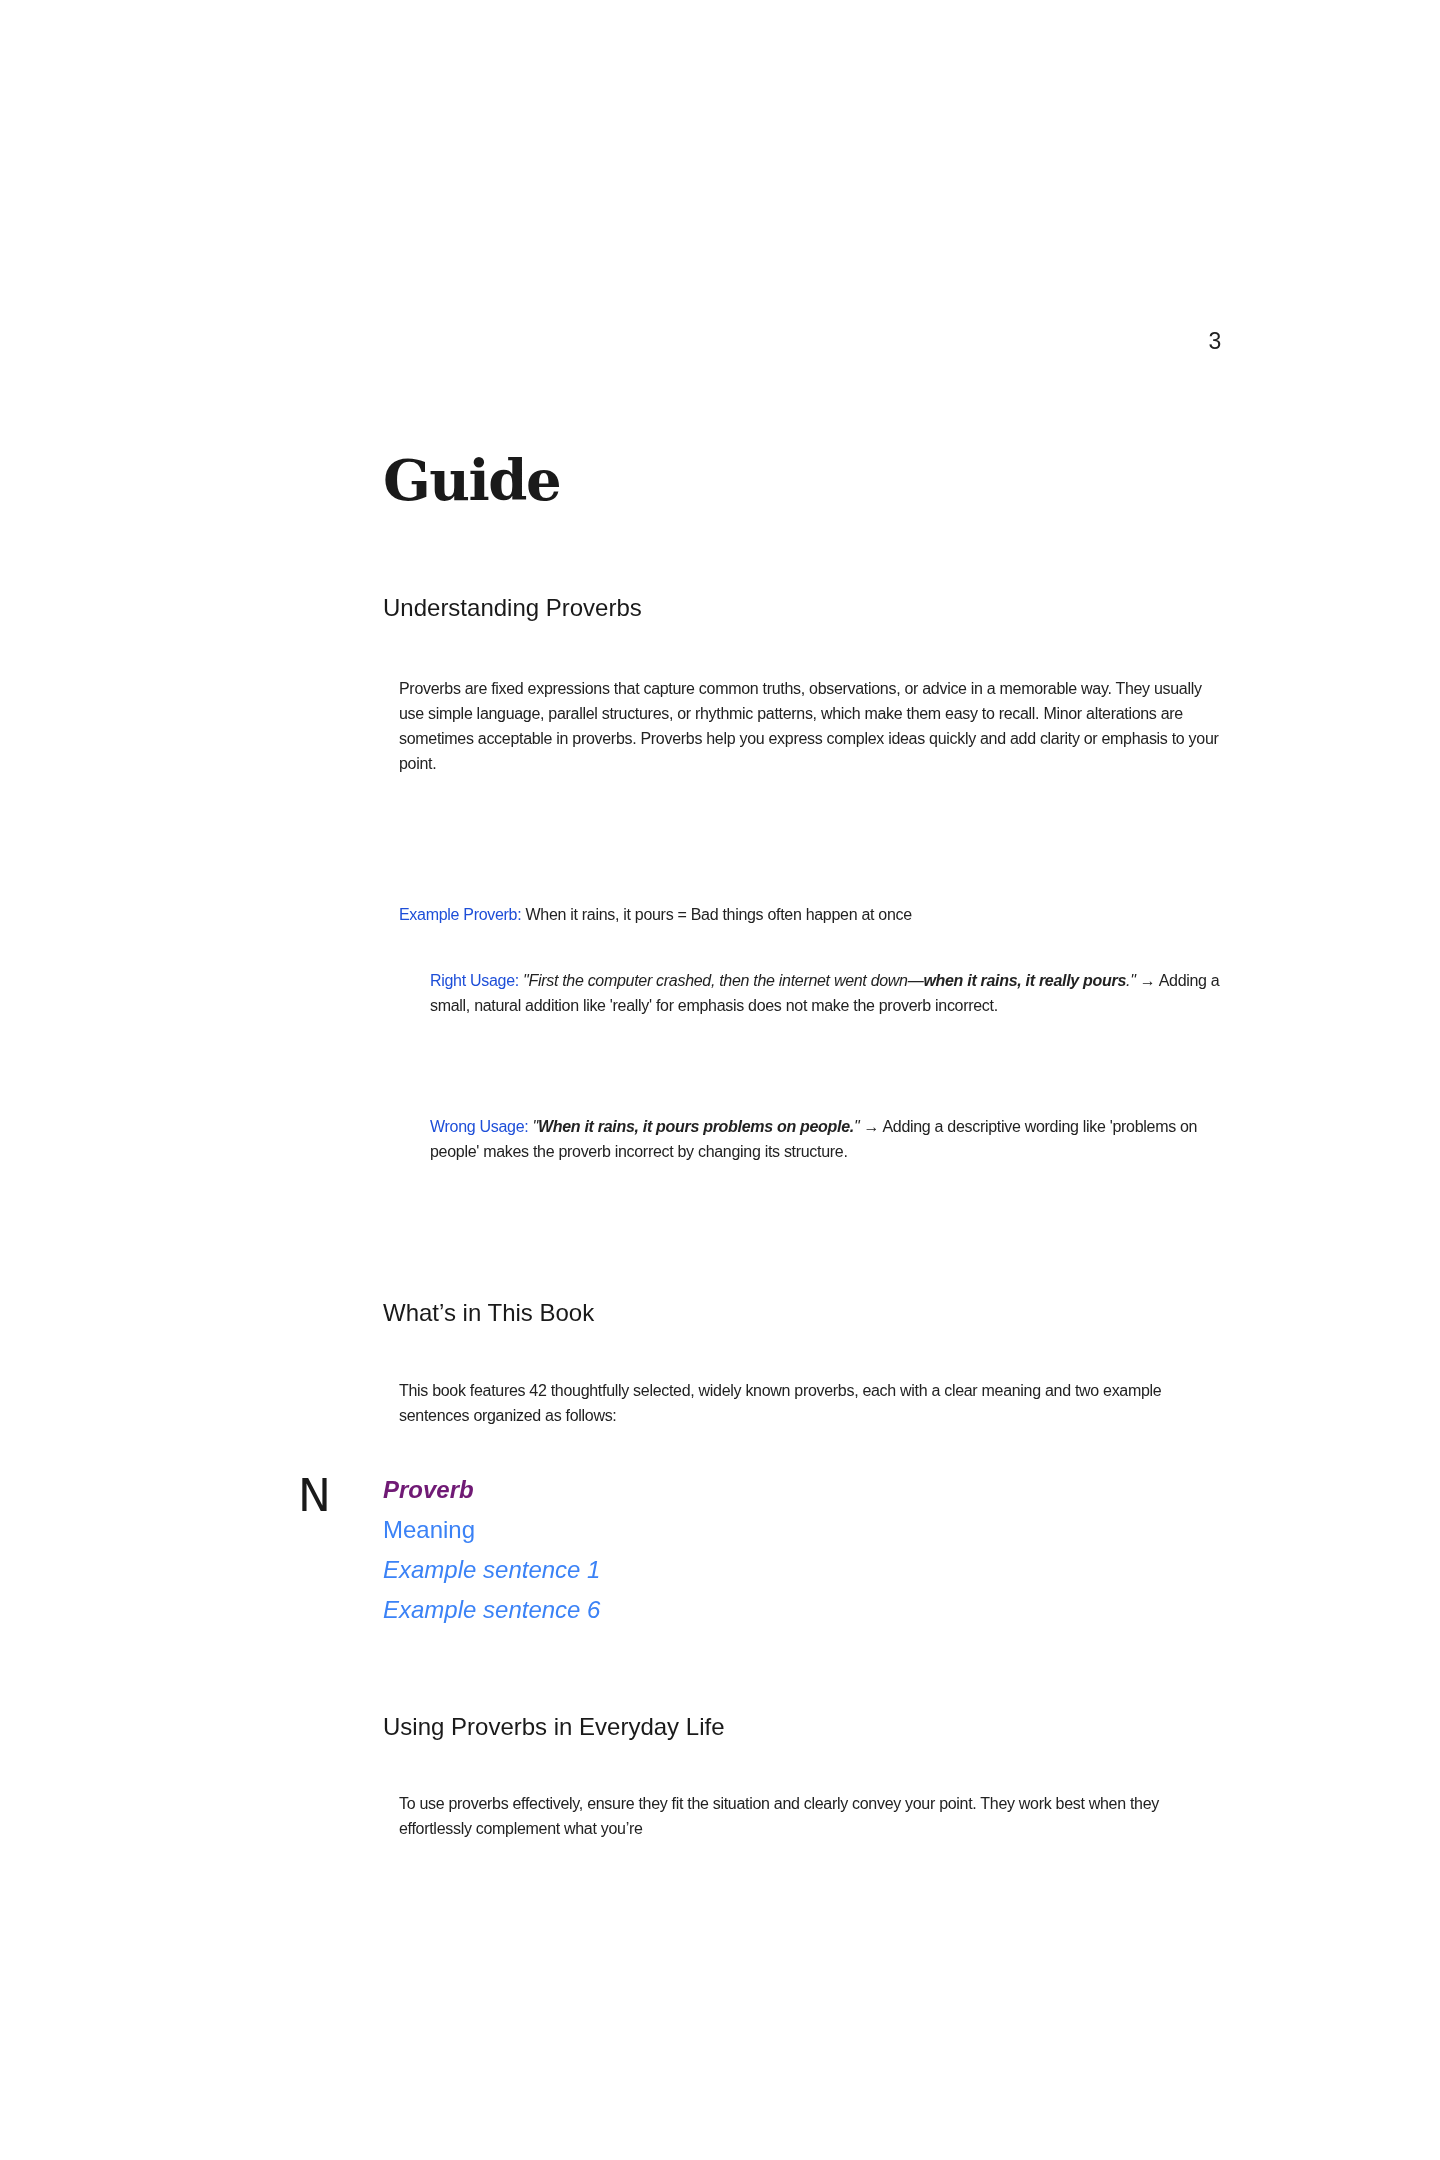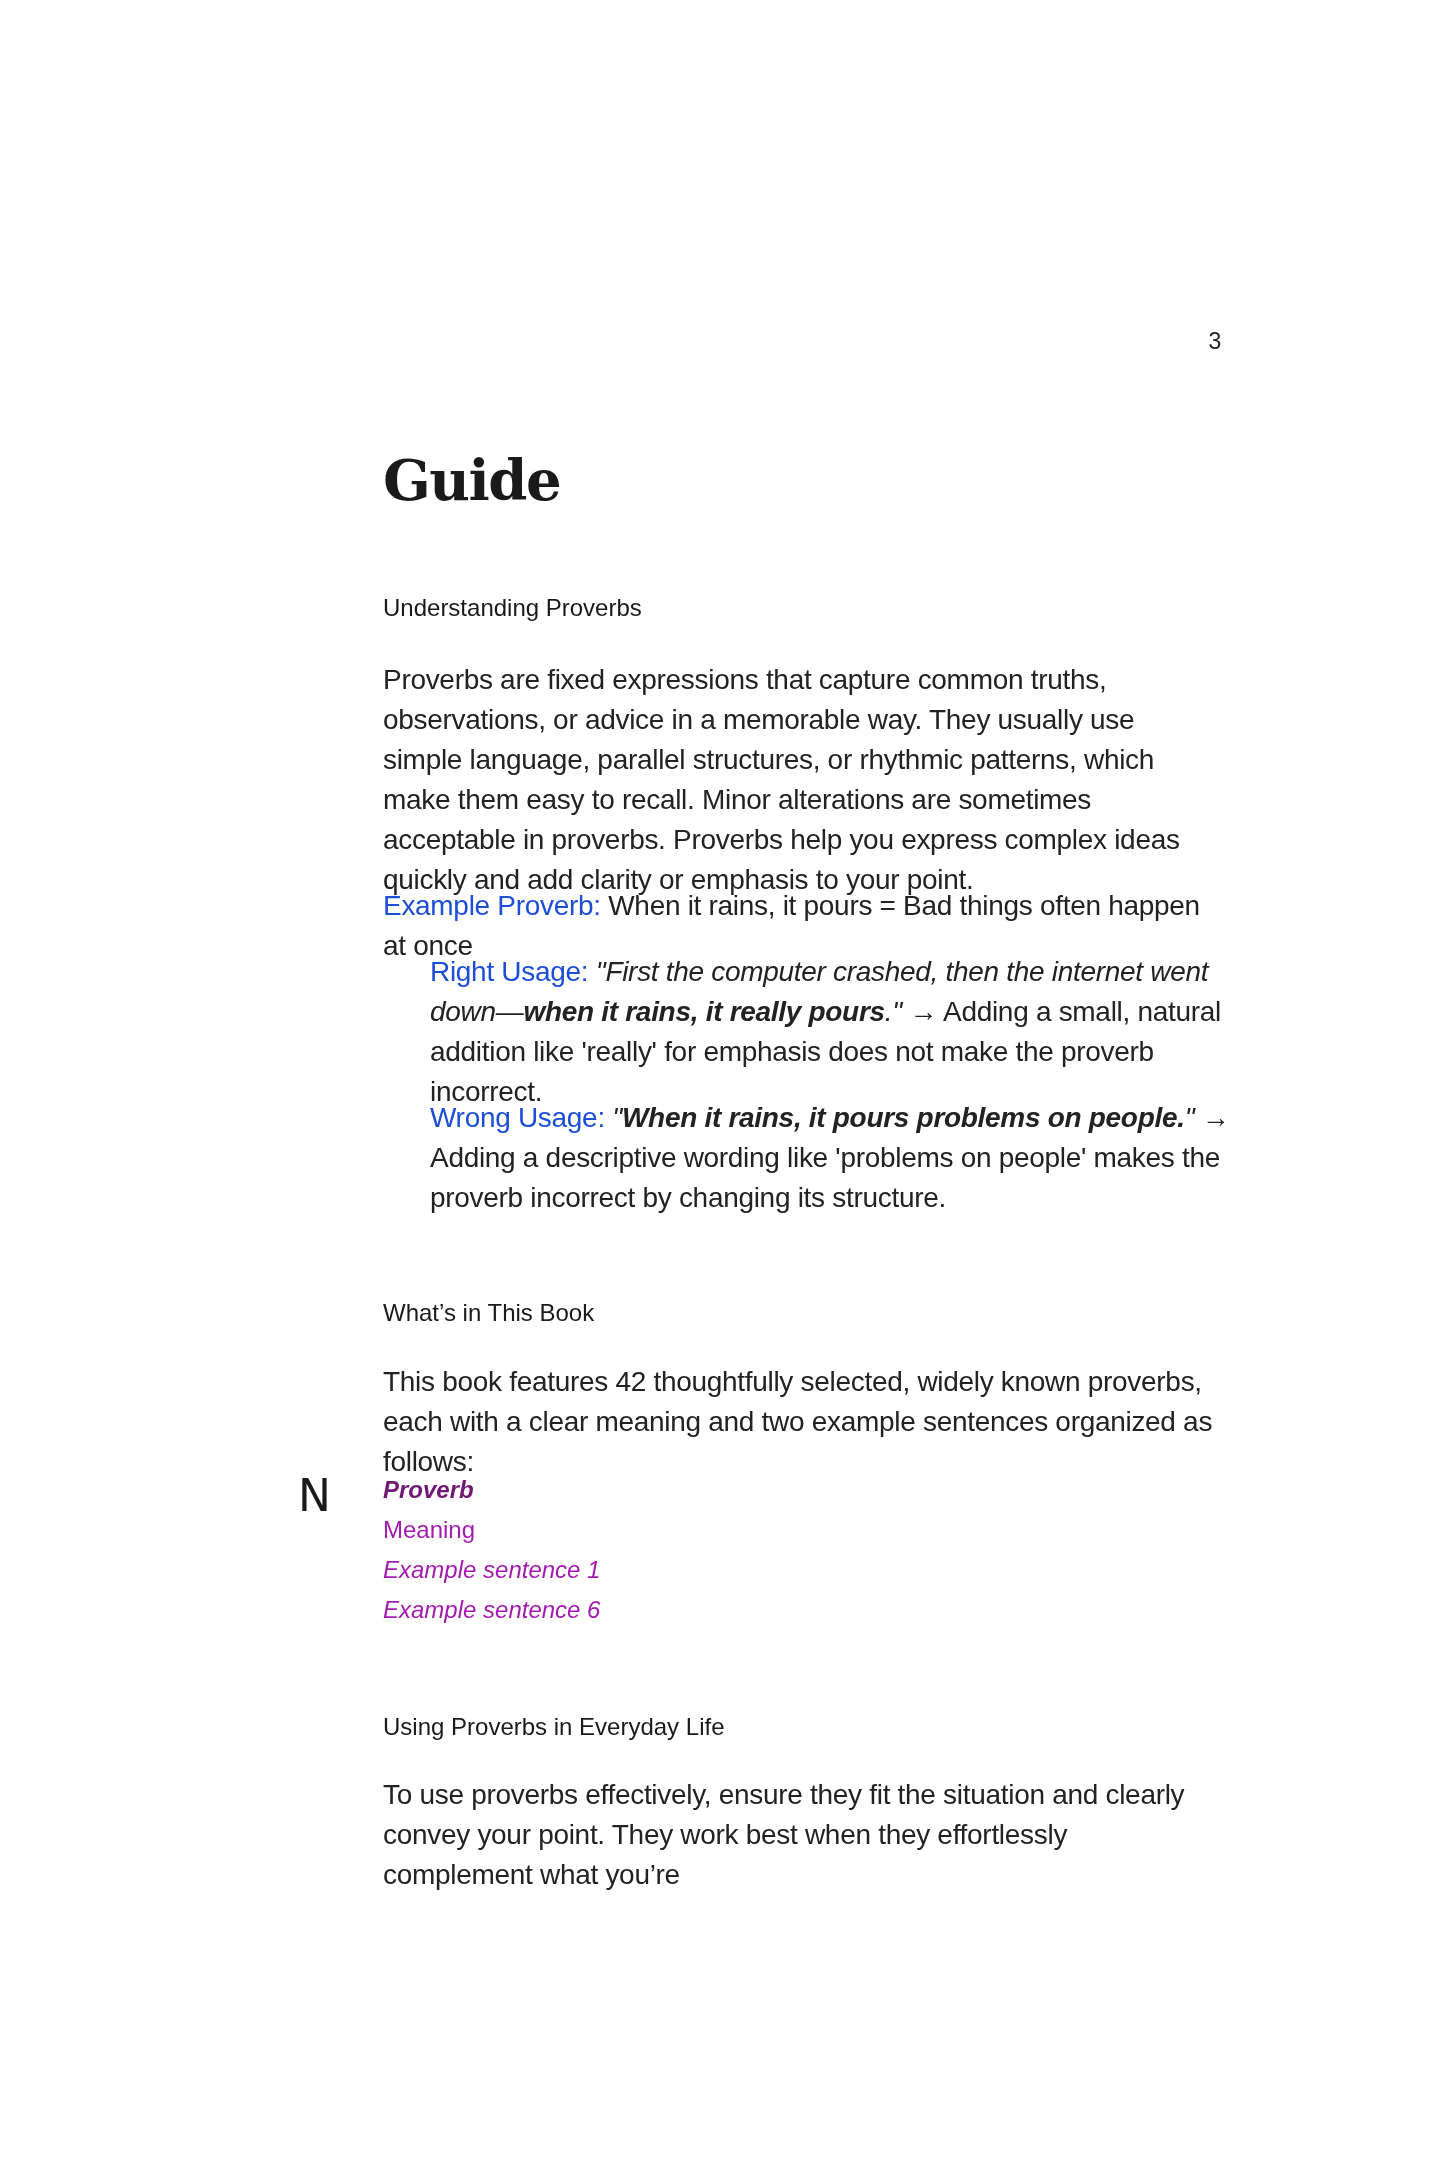--- a/index.html
+++ b/index.html
@@ -40,24 +40,24 @@
       line-height: 80px;
     }
     .section-heading {
       font-weight: normal;
       font-size: 24px;
       line-height: 36px;
       color: #1a1a1a;
       margin: 0;
     }
     .para {
-      font-size: 28px;
-      line-height: 40px;
+      font-size: 16px;
+      line-height: 25px;
       color: #222;
-      margin: 0;
+      margin: 16px;
       letter-spacing: -0.3px;
     }
     .indent {
       margin-left: 47px;
     }
     .it { font-style: italic; }
     .bi { font-style: italic; font-weight: 600; }
     .label { color: #1d4ed8; }
 
     #h1 { position: absolute; top: 150px; left: 0; }
@@ -72,21 +72,21 @@
     .marker {
       position: absolute;
       left: 298px;
       top: 1470px;
       font-size: 44px;
       font-weight: normal;
       color: #1a1a1a;
       font-family: "DejaVu Sans", "Liberation Sans", sans-serif;
     }
     #format { position: absolute; top: 1030px; left: 0; }
-    #format div { font-size: 24px; line-height: 40px; color: #a21caf; }
+    #format div { font-size: 24px; line-height: 40px; color: #3b82f6; }
     #format .fmt-proverb { font-weight: bold; color: #701a75; font-style: italic; }
 
     #h3 { position: absolute; top: 1269px; left: 0; }
     #p6 { position: absolute; top: 1335px; left: 0; width: 830px; }
   </style>
 </head>
 <body>
 
 <div class="page-number">3</div>
 

